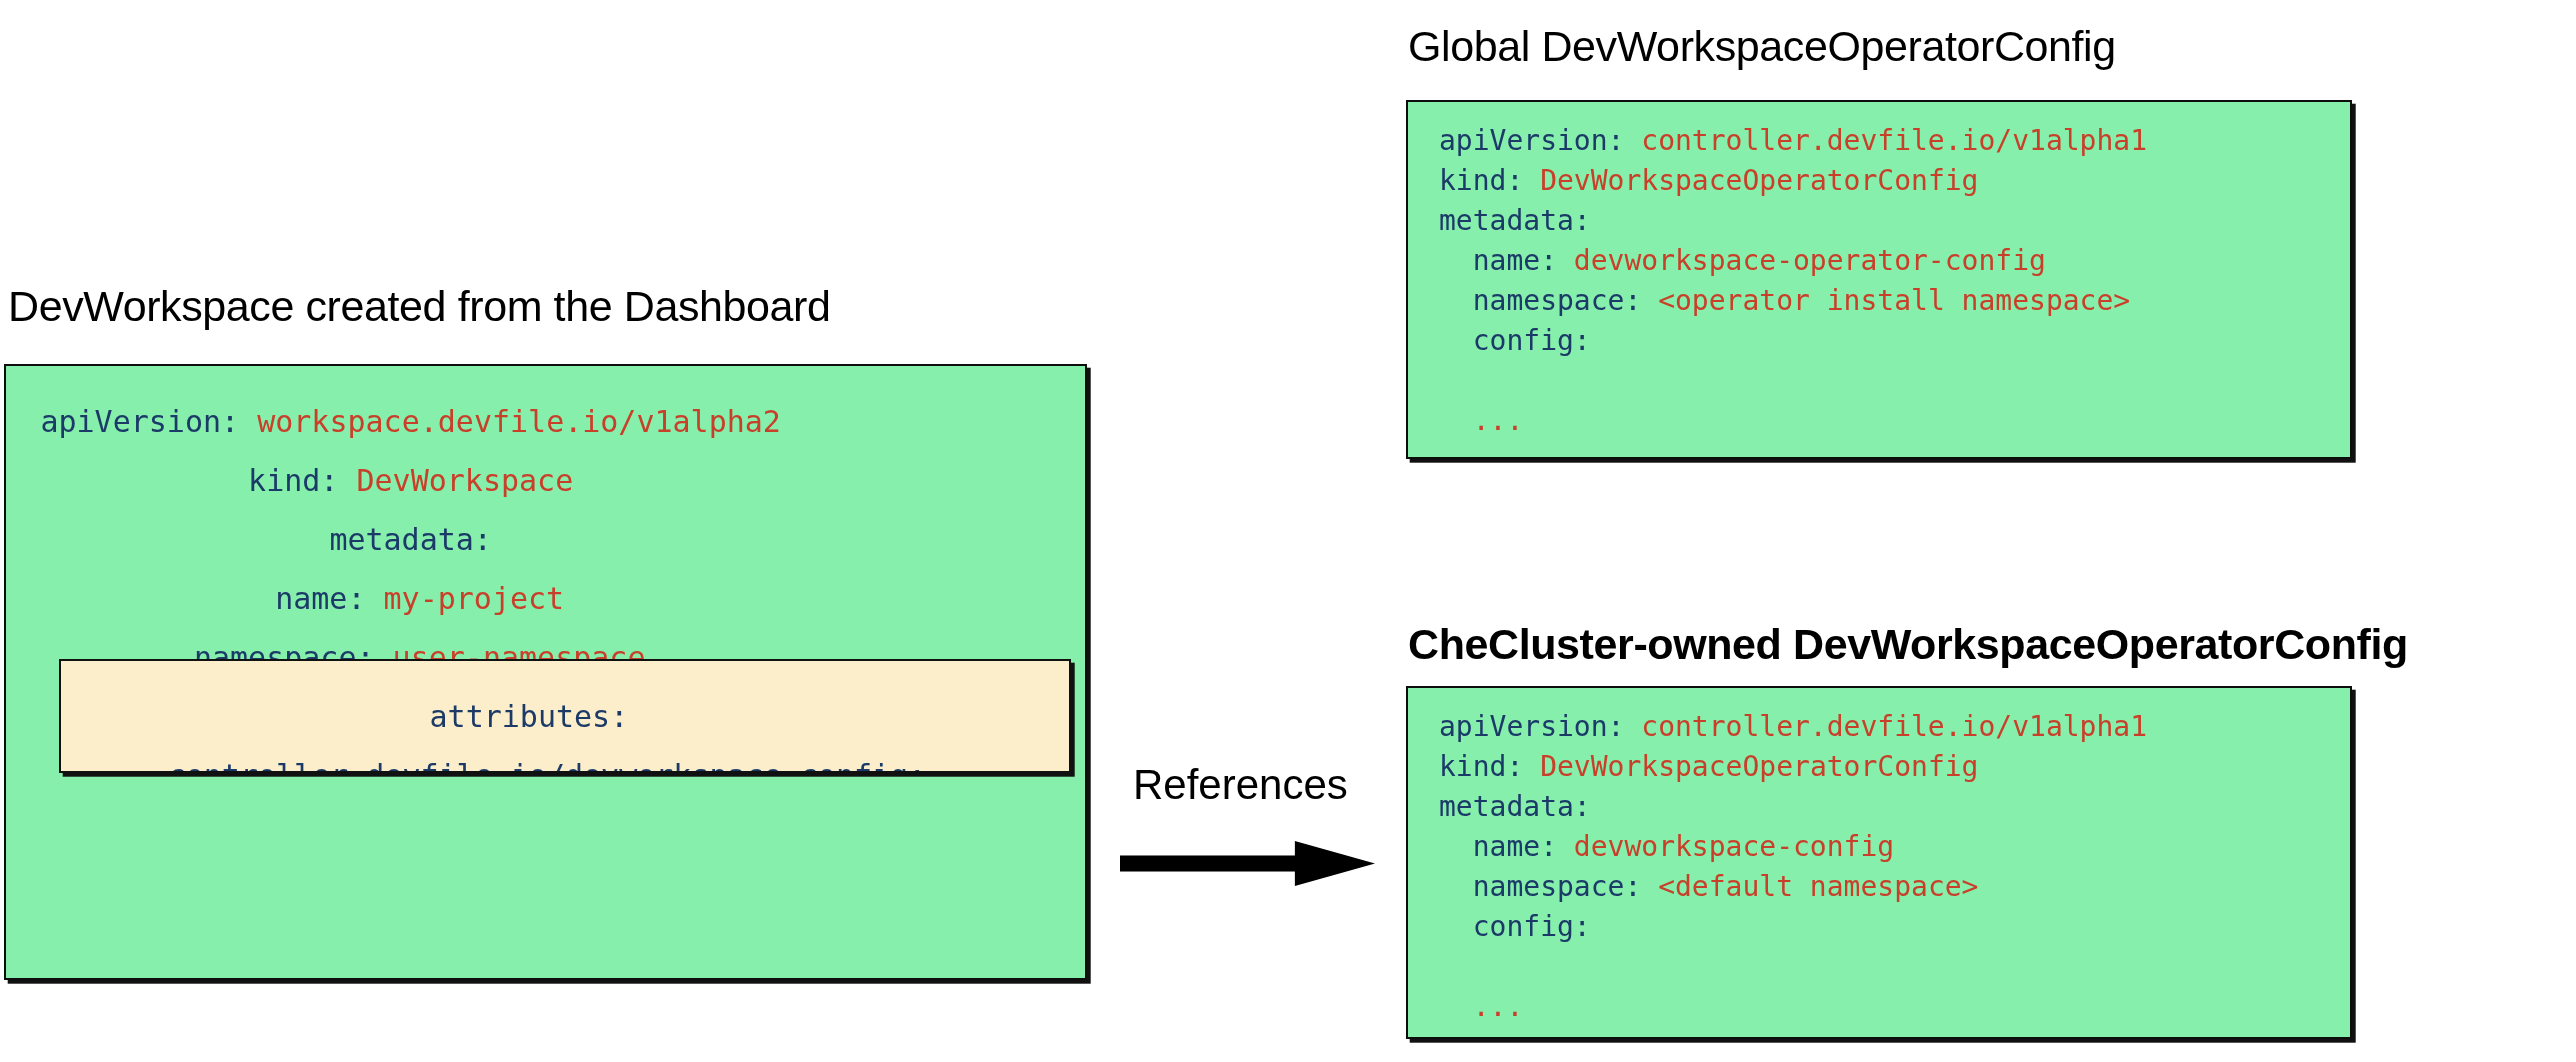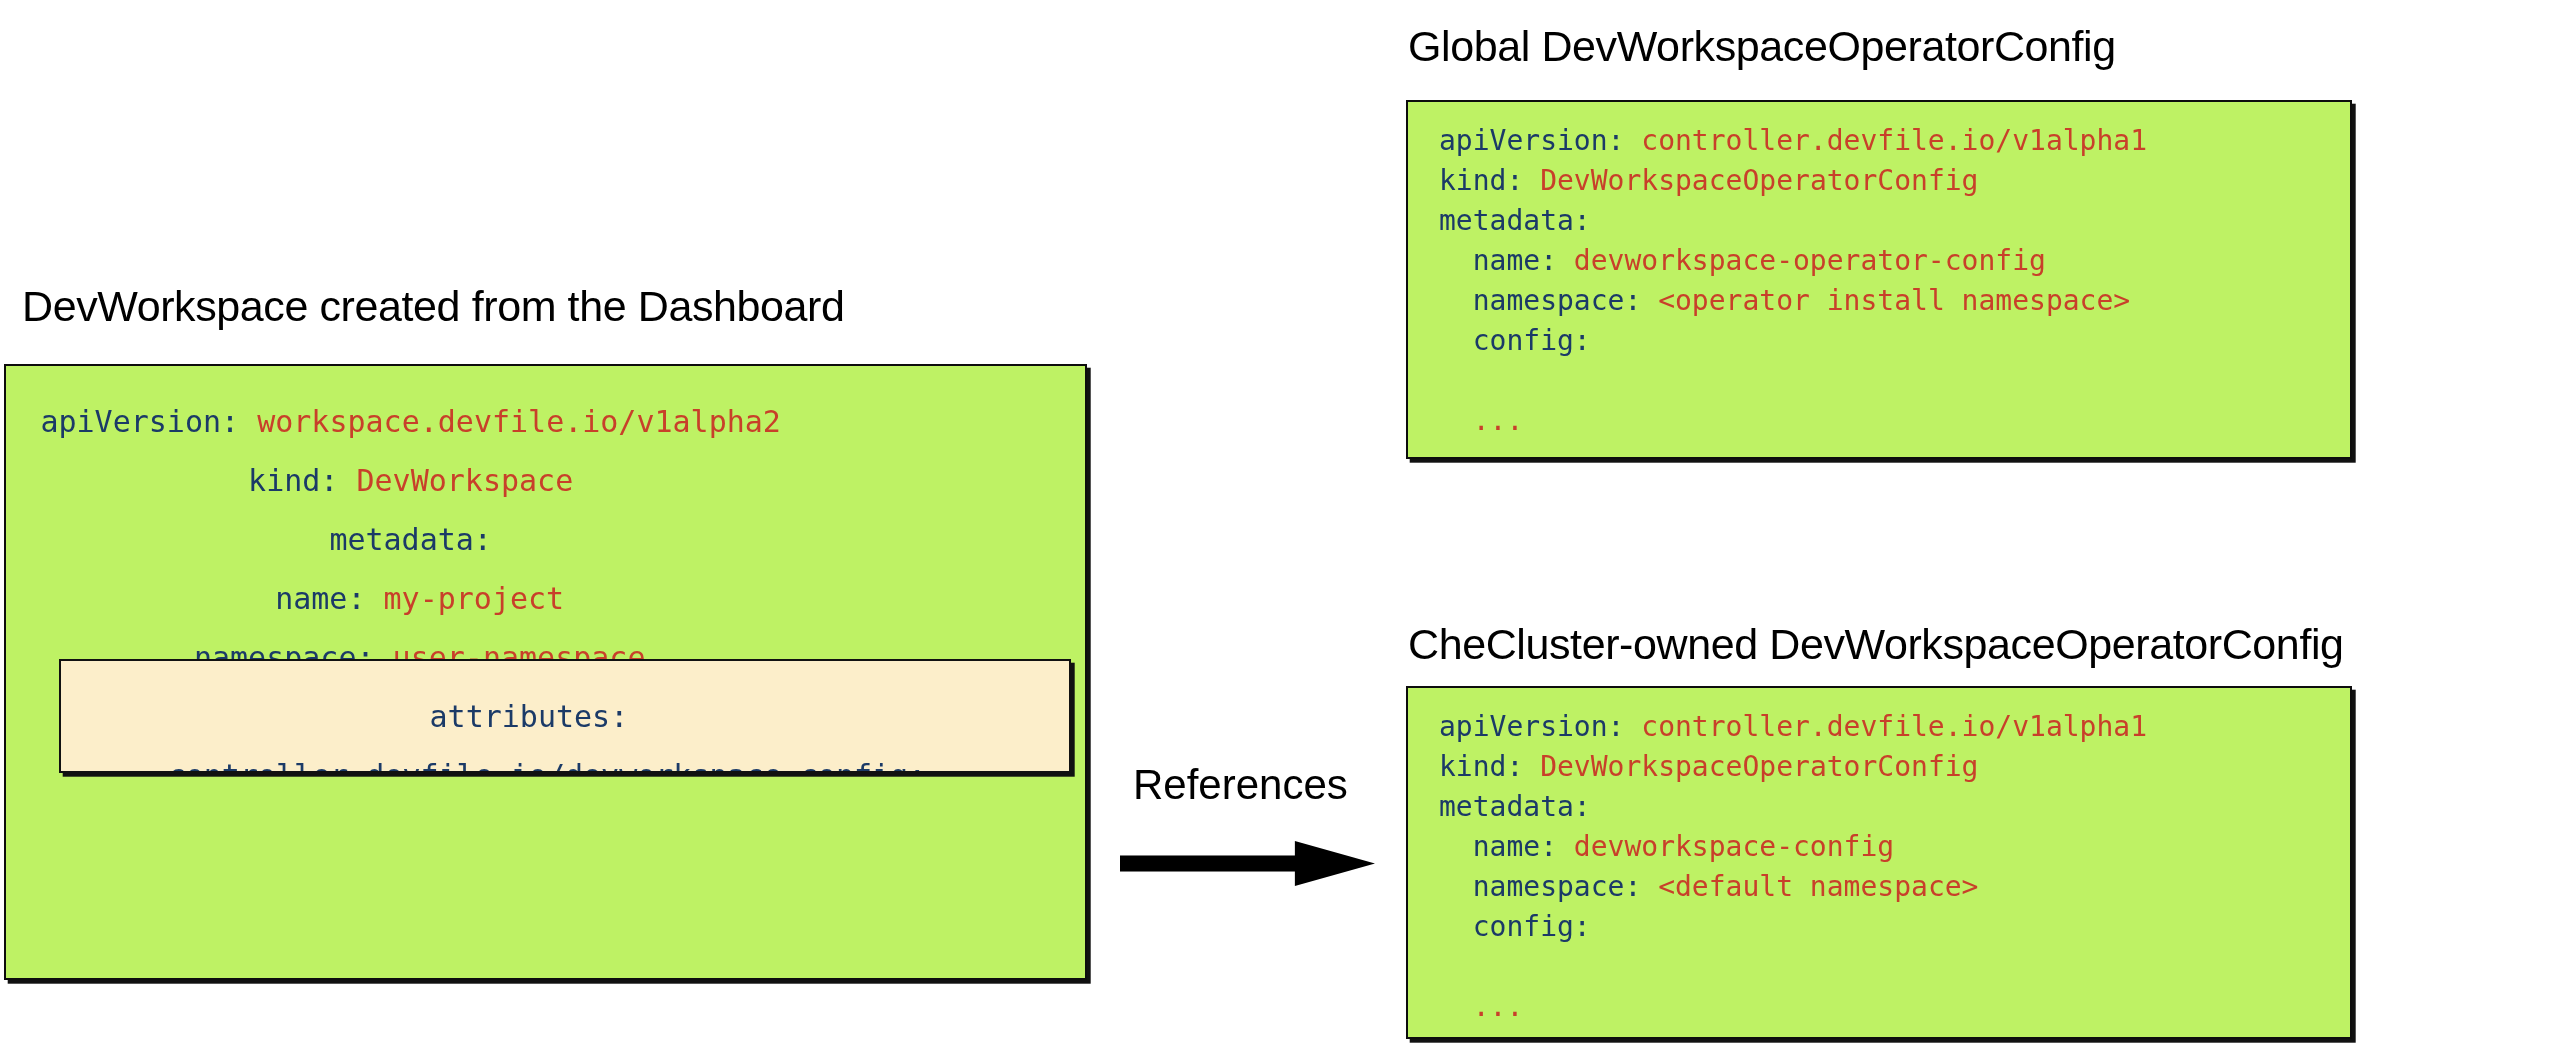--- a/index.html
+++ b/index.html
@@ -24,28 +24,28 @@
 
   
   .panel-title {
     position: absolute;
     font-family: "Liberation Sans Narrow", "Liberation Sans", sans-serif;
     font-stretch: condensed;
     color: #000000;
     white-space: nowrap;
     letter-spacing: -0.4px;
   }
-  #title-left   { left: 22px;    top: 282px;  font-size: 43px; }
+  #title-left   { left: 8px;    top: 282px;  font-size: 43px; }
   #title-global { left: 1408px; top: 22px;   font-size: 43px; text-align: center; }
-  #title-checluster { left: 1408px; top: 620px; font-size: 43px; }
+  #title-checluster { left: 1408px; top: 620px; font-size: 43px; font-weight: bold; }
 
   
   .code-box {
     position: absolute;
-    background: #bef264;
+    background: #86efac;
     border: 2.2px solid #0d0d0d;
     box-sizing: border-box;
     box-shadow: 3.7px 3.7px 0 0 #111111;
   }
   #box-devworkspace {
     left: 4.4px;  top: 364px;
     width: 1083px; height: 616px; text-align: center;
   }
   #box-global {
     left: 1406px; top: 100px;

